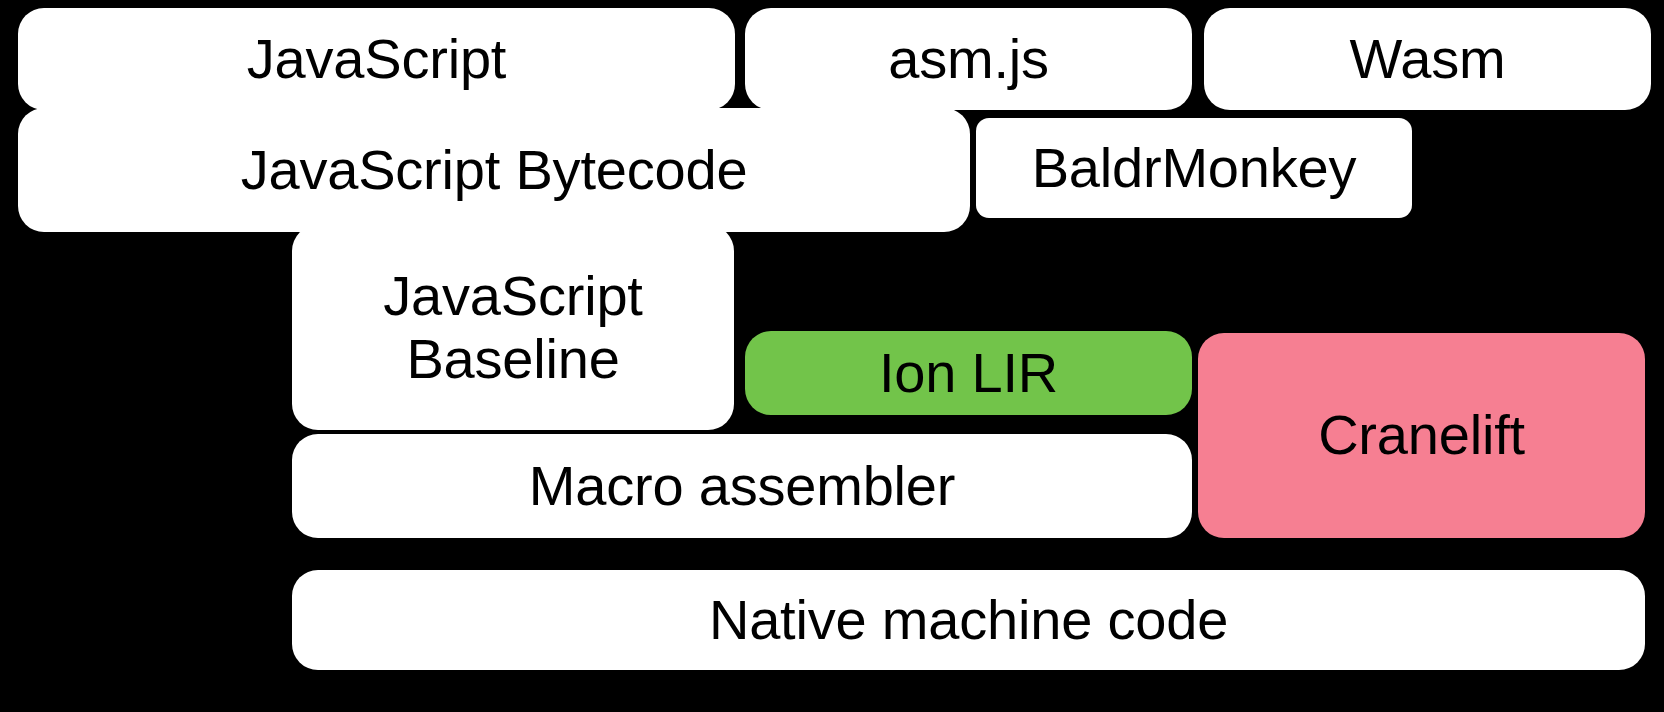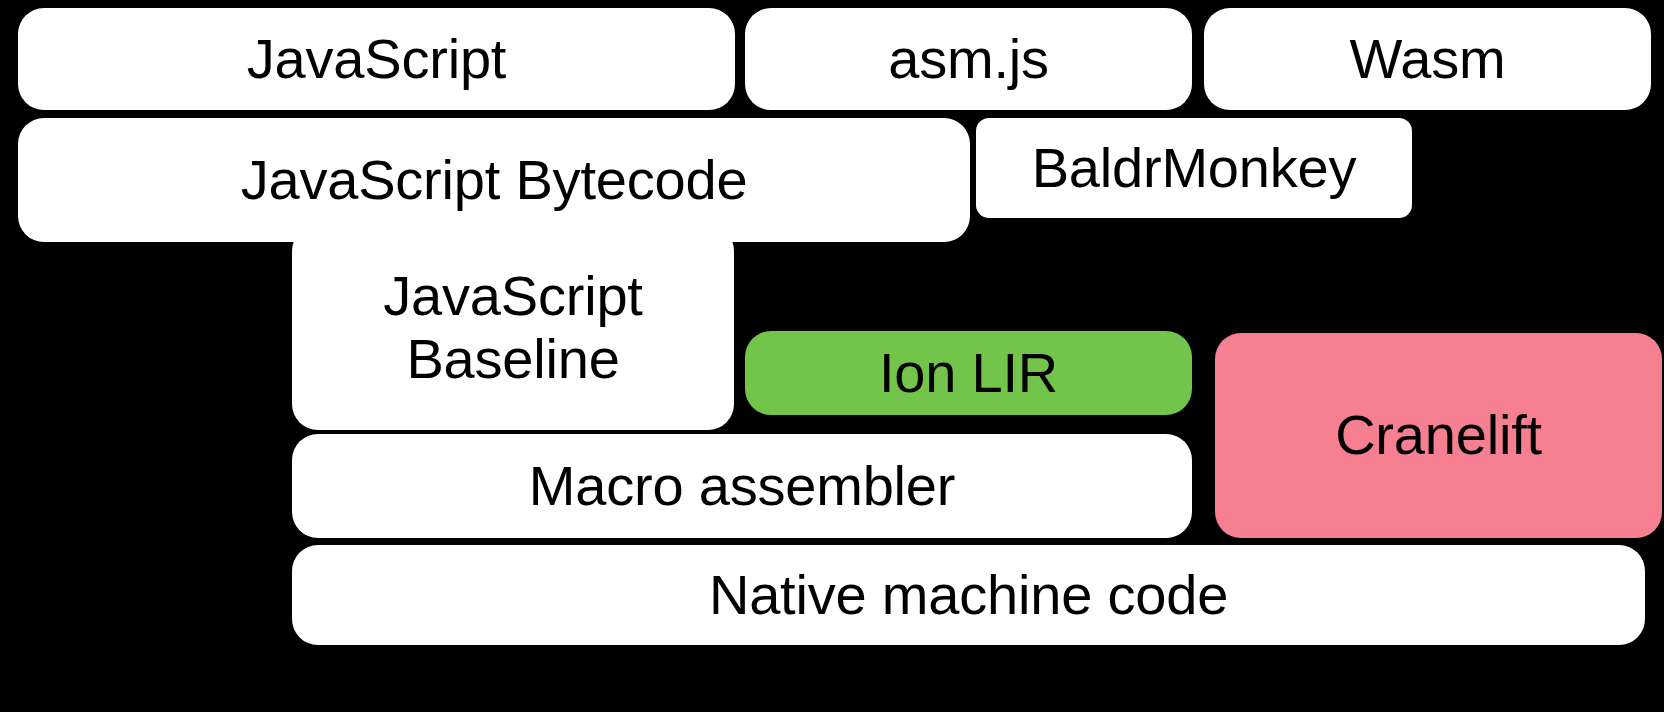--- a/index.html
+++ b/index.html
@@ -40,29 +40,29 @@
 </head>
 <body>
 
 <div id="diagram">
   <div class="node fill-white" style="left:18px; top:8px; width:717px; height:102px;">JavaScript</div>
 
   <div class="node fill-white" style="left:745px; top:8px; width:447px; height:102px;">asm.js</div>
 
   <div class="node fill-white" style="left:1198px; top:8px; width:447px; height:102px;margin-left:6px;">Wasm</div>
 
-  <div class="node fill-white" style="left:18px; top:118px; width:952px; height:124px;">JavaScript Bytecode</div>
+  <div class="node fill-white" style="left:18px; top:108px; width:952px; height:124px;">JavaScript Bytecode</div>
 
   <div class="node fill-white" style="left:976px; top:118px; width:436px; height:100px;border-radius:13px;">BaldrMonkey</div>
 
 
   <div class="node fill-white" style="left:292px; top:225px; width:442px; height:205px;">JavaScript
 Baseline</div>
 
 
   <div class="node fill-green" style="left:745px; top:331px; width:447px; height:84px;">Ion LIR</div>
 
-  <div class="node fill-pink" style="left:1198px; top:333px; width:447px; height:205px;margin-left:17px;">Cranelift</div>
+  <div class="node fill-pink" style="left:1198px; top:333px; width:447px; height:205px;">Cranelift</div>
 
   <div class="node fill-white" style="left:292px; top:434px; width:900px; height:104px;">Macro assembler</div>
 
-  <div class="node fill-white" style="left:292px; top:545px; width:1353px; height:100px;">Native machine code</div>
+  <div class="node fill-white" style="left:292px; top:570px; width:1353px; height:100px;">Native machine code</div>
 </div>
 
 </body></html>

